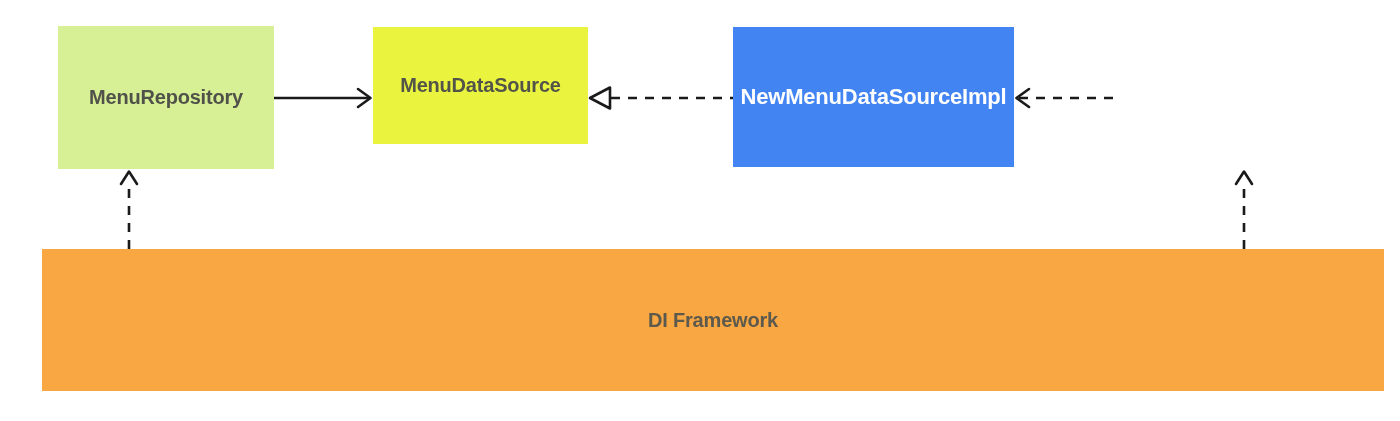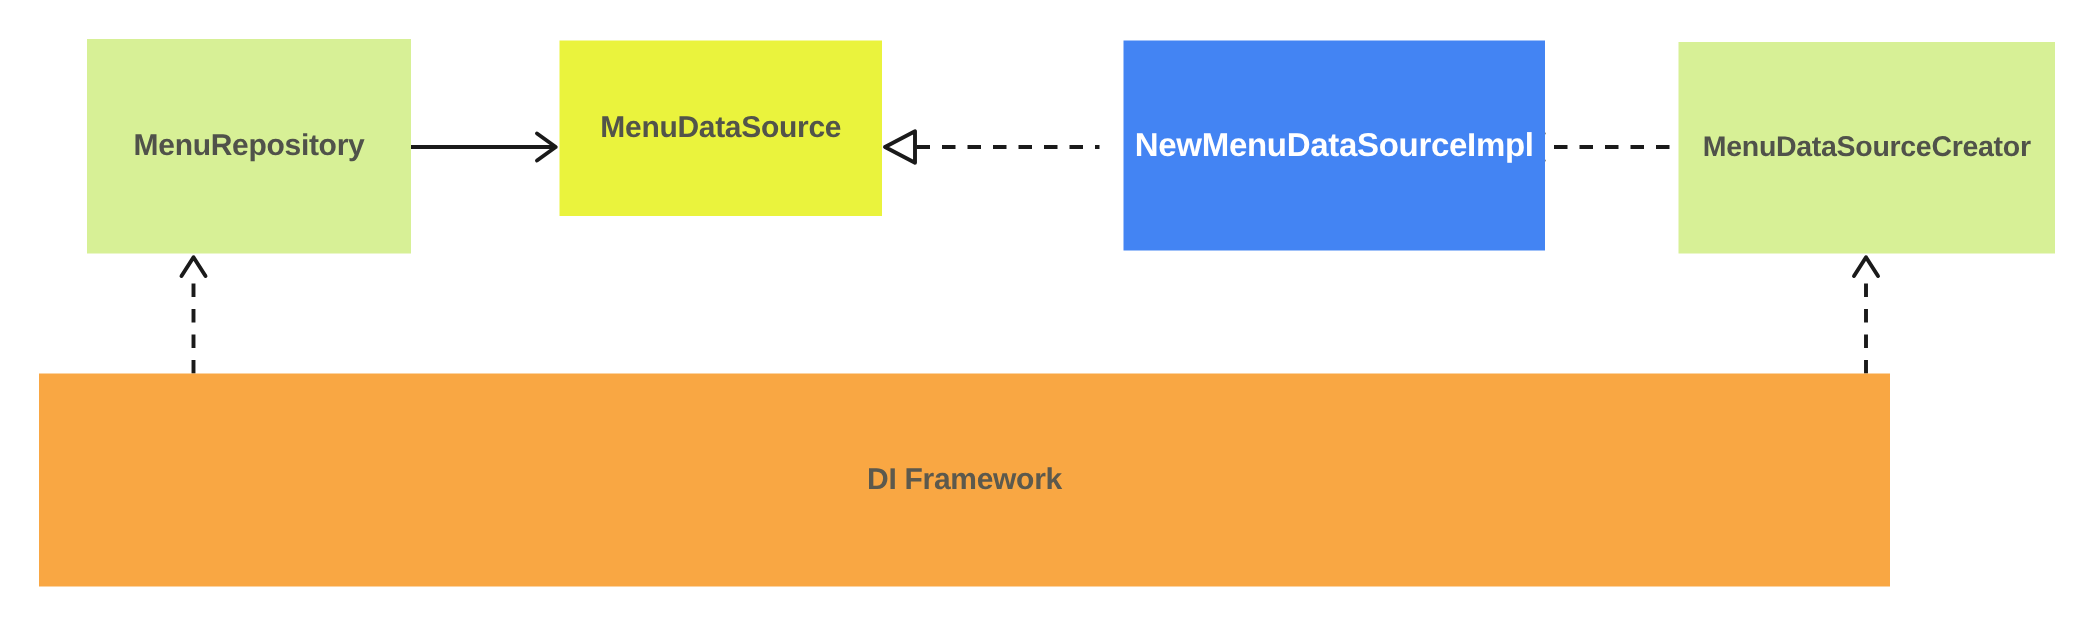--- a/index.html
+++ b/index.html
@@ -29,28 +29,28 @@
   #node-menu-repository {
     left: 22px; top: 26px; width: 216px; height: 143px;
     background: #d7f096; color: #50524a; font-size: 20px; margin-left: 36px;
   }
   #node-menu-data-source {
     left: 373px; top: 27px; width: 215px; height: 117px;
     background: #eaf33d; color: #52544a; font-size: 20px;
   }
   #node-new-menu-data-source-impl {
     left: 733px; top: 27px; width: 281px; height: 140px;
-    background: #4384f3; color: #ffffff; font-size: 22px; margin-left: 16px;
+    background: #4384f3; color: #ffffff; font-size: 22px;
   }
   #node-menu-data-source-creator {
     left: 1119px; top: 28px; width: 251px; height: 141px;
     background: #d7f096; color: #50524a; font-size: 19px;
   }
   #node-di-framework {
-    left: 26px; top: 249px; width: 1234px; height: 142px;
+    left: 42px; top: 249px; width: 1342px; height: 142px;
     background: #f9a743; color: #5c594d; font-size: 20px;
   }
   #edges {
     position: absolute;
     left: 0; top: 0;
     width: 1400px; height: 421px;
     pointer-events: none;
   }
 </style>
 </head>
@@ -91,21 +91,18 @@
   </div>
 
   <div class="node" id="node-menu-data-source">
     <span class="node-label">MenuDataSource</span>
   </div>
 
   <div class="node" id="node-new-menu-data-source-impl">
     <span class="node-label">NewMenuDataSourceImpl</span>
   </div>
 
-  <div class="node" id="node-menu-data-source-creator">
-    <span class="node-label">MenuDataSourceCreator</span>
-  </div>
 
   <div class="node" id="node-di-framework">
     <span class="node-label">DI Framework</span>
   </div>
 
 </div>
 
 </body></html>

